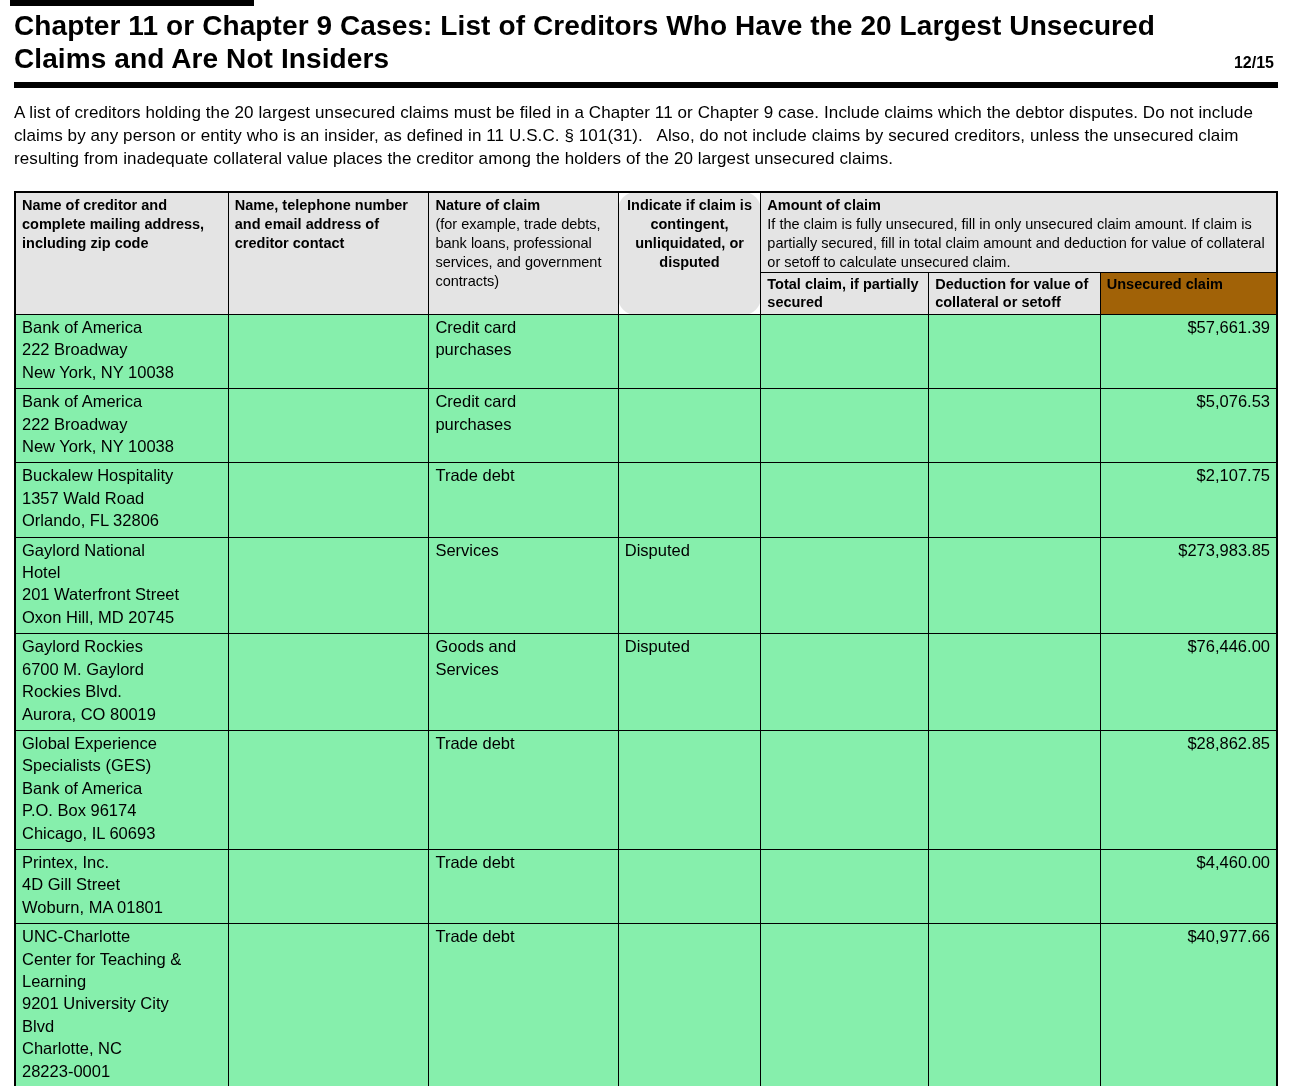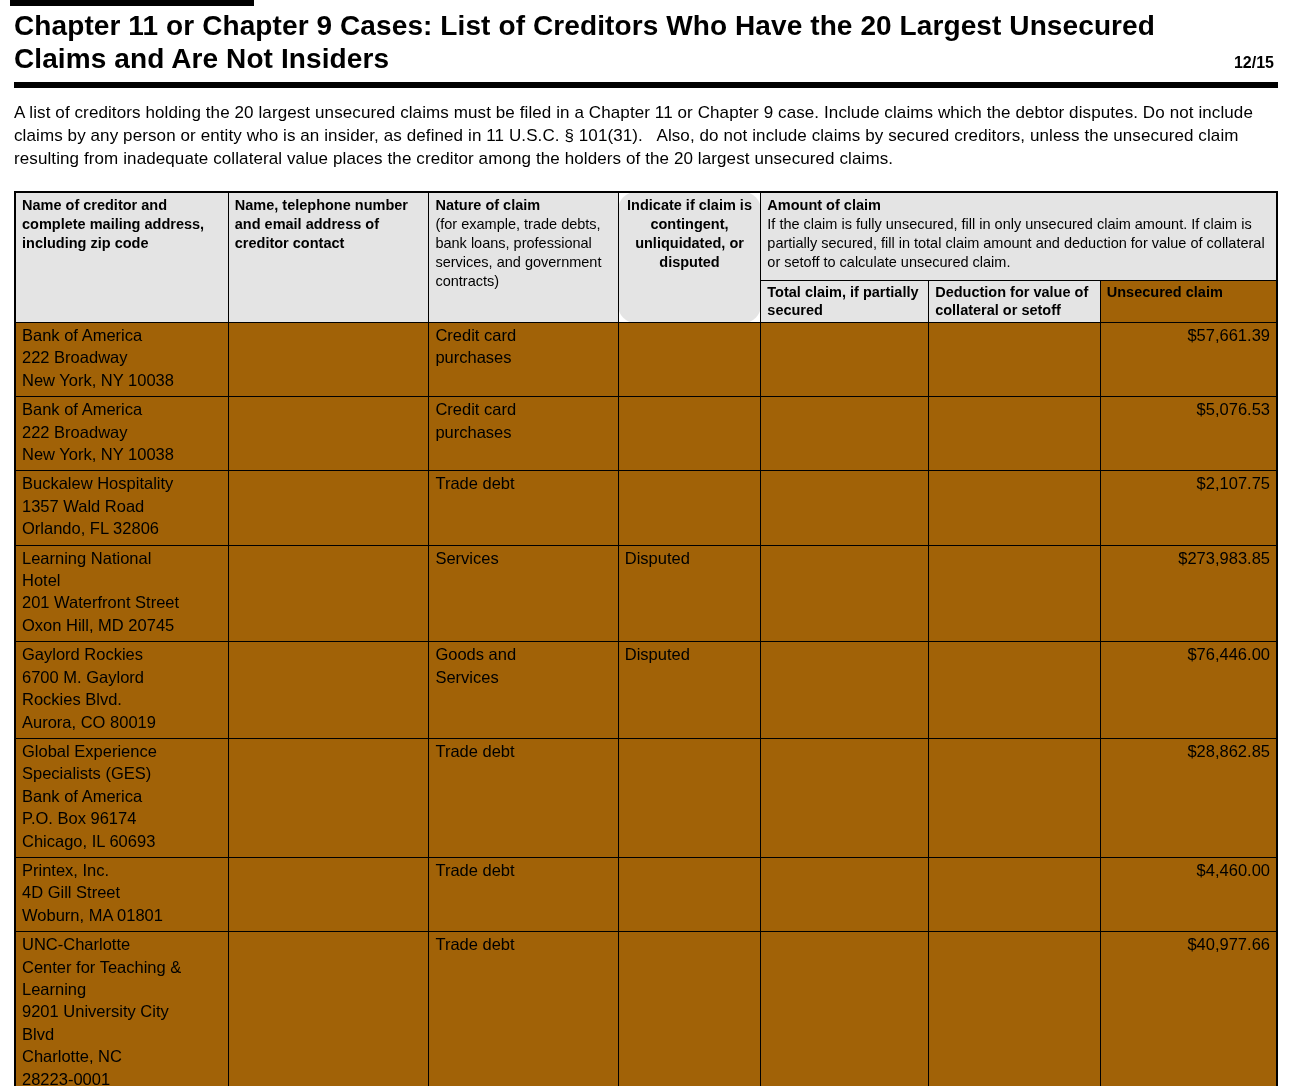--- a/index.html
+++ b/index.html
@@ -61,34 +61,34 @@
     border: 1.5px solid #000;
   }
   table.creditors { border-width: 2px; }
 
   th {
     background: #e4e4e4;
     font-size: 14.5px;
     line-height: 19px;
     text-align: left;
     vertical-align: top;
-    padding: 3px 6px 8px 6px;
+    padding: 3px 6px 0 6px;
     font-weight: bold;
   }
   th.centered { text-align: center; border-radius: 18px; }
   th .note { font-weight: normal; }
   th.subhead { line-height: 18px; padding: 2px 6px 3px 6px; }
   th.unsecured-head { background: #a16207; }
 
   td {
     font-size: 16.5px;
     line-height: 22.4px;
     vertical-align: top;
     padding: 1px 6px 5px 6px;
-    background: #a16207;
+    background: #86efac;
   }
   td.amount { text-align: right; }
 </style>
 </head>
 <body>
 
 <div class="page">
 
   <div class="top-bar"></div>
 
@@ -189,21 +189,21 @@
             <div>Trade debt</div>
           </td>
     <td></td>
     <td></td>
     <td></td>
     <td class="amount">$2,107.75</td>
   </tr>
 
   <tr>
     <td>
-            <div>Learning National</div>
+            <div>Gaylord National</div>
             <div>Hotel</div>
             <div>201 Waterfront Street</div>
             <div>Oxon Hill, MD 20745</div>
           </td>
     <td></td>
     <td>
             <div>Services</div>
           </td>
     <td>Disputed</td>
     <td></td>

